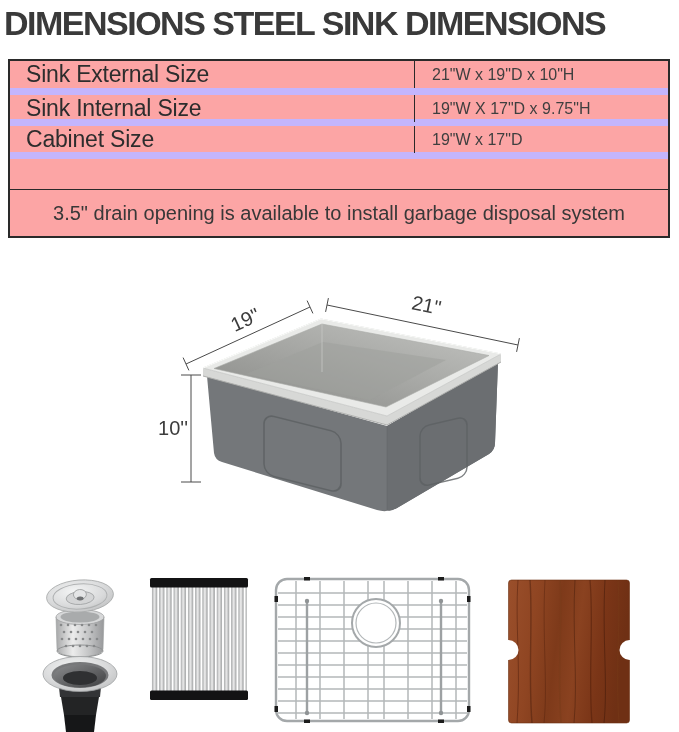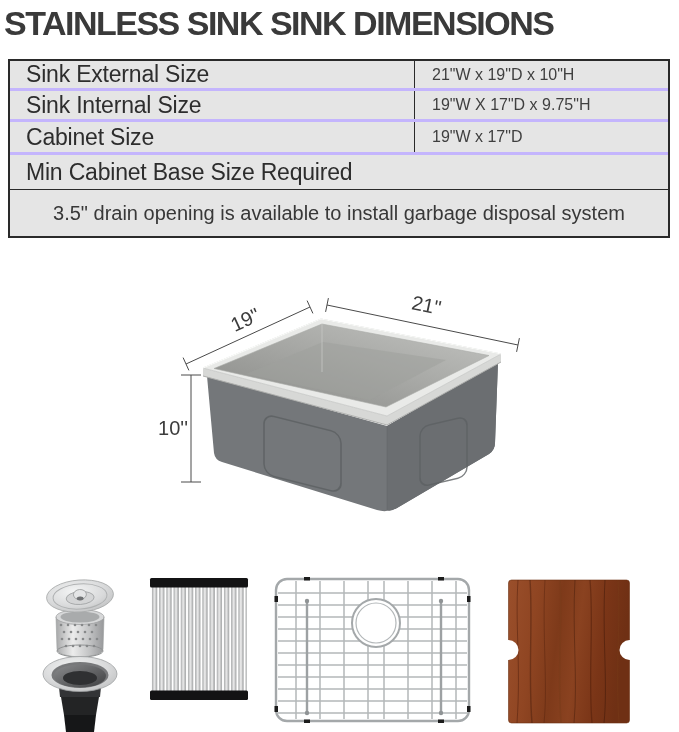--- a/index.html
+++ b/index.html
@@ -6,26 +6,26 @@
   .canvas{
     position:relative;width:679px;height:732px;background:#ffffff;
     font-family:"Liberation Sans", sans-serif;overflow:hidden;
   }
   .page-title{
     position:absolute;left:4px;top:0;width:670px;line-height:46px;
     font-size:34px;font-weight:700;letter-spacing:-1.5px;color:#3a3a3a;white-space:nowrap;
   }
   .spec-table{
     position:absolute;left:8px;top:59px;width:662px;
-    border:2px solid #2a2a2a;background:#e5e5e5;box-sizing:border-box;
+    border:2px solid #2a2a2a;background:#fca5a5;box-sizing:border-box;
   }
   .spec-row{
     display:grid;grid-template-columns:404px 1fr;box-sizing:border-box;
   }
-  .spec-row + .spec-row{border-top:3px solid #c4b5fd;}
+  .spec-row + .spec-row{border-top:7px solid #c4b5fd;}
   .r1{height:27px;} .r2{height:31px;} .r3{height:33px;} .r4{height:37px;}
   .cell-label{
     display:flex;align-items:center;padding-left:16px;
     font-size:23px;letter-spacing:-0.2px;color:#2d2d2d;white-space:nowrap;
   }
   .cell-value{
     display:flex;align-items:center;padding-left:17px;border-left:1px solid #2a2a2a;
     font-size:16px;color:#3f3f3f;white-space:nowrap;
   }
   .note-row{
@@ -34,37 +34,36 @@
   }
   .diagram-svg{position:absolute;left:0;top:250px;}
   .accessories-svg{position:absolute;left:0;top:565px;}
   .dim-label{font-family:"Liberation Sans", sans-serif;font-size:20px;fill:#3c3c3c;}
 </style>
 </head>
 <body>
 
 <div class="canvas">
 
-  <div class="page-title">STAINLESS SINK SINK DIMENSIONS</div>
+  <div class="page-title">DIMENSIONS STEEL SINK DIMENSIONS</div>
 
   <div class="spec-table">
     <div class="spec-row r1">
       <div class="cell-label">Sink External Size</div>
       <div class="cell-value">21"W x 19"D x 10"H</div>
     </div>
     <div class="spec-row r2">
       <div class="cell-label">Sink Internal Size</div>
       <div class="cell-value">19"W X 17"D x 9.75"H</div>
     </div>
     <div class="spec-row r3">
       <div class="cell-label">Cabinet Size</div>
       <div class="cell-value">19"W x 17"D</div>
     </div>
     <div class="spec-row r4">
-      <div class="cell-label">Min Cabinet Base Size Required</div>
     </div>
     <div class="note-row">
       <span>3.5" drain opening is available to install garbage disposal system</span>
     </div>
   </div>
 
   <svg class="diagram-svg" width="679" height="315" viewBox="0 0 679 315">
     <defs>
       <linearGradient id="intG" x1="1" y1="0" x2="0" y2="1">
         <stop offset="0" stop-color="#c3c4c1"></stop>

